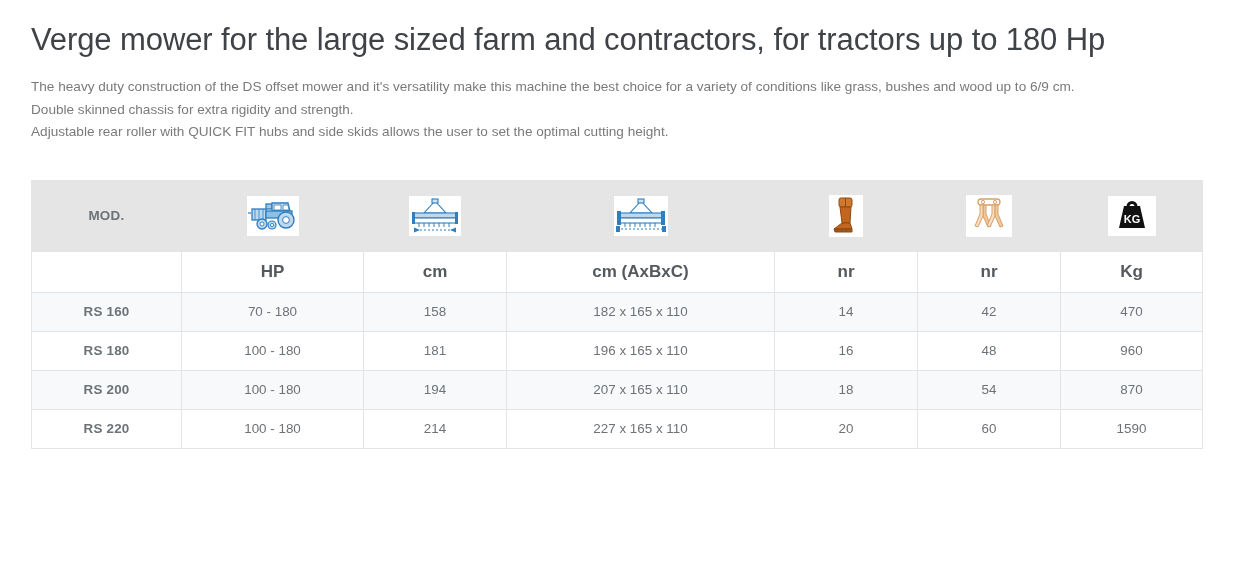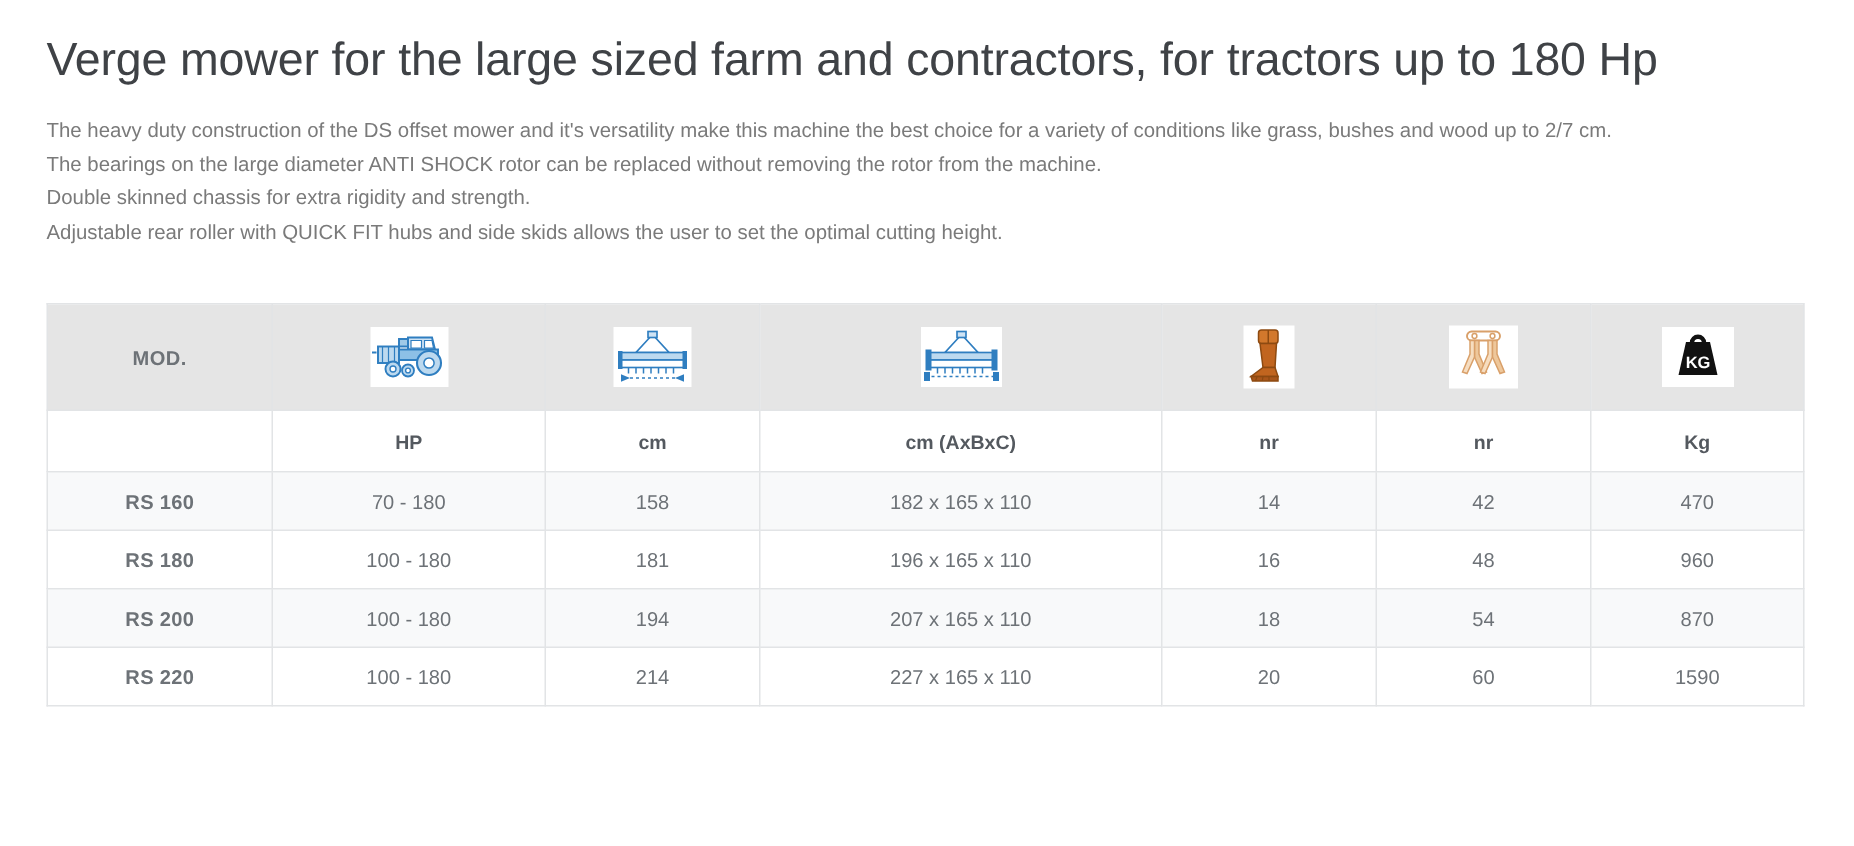--- a/index.html
+++ b/index.html
@@ -51,21 +51,21 @@
   
   .c0 { width: 150px; }
   .c1 { width: 182px; }
   .c2 { width: 143px; }
   .c3 { width: 268px; }
   .c4 { width: 143px; }
   .c5 { width: 143px; }
   .c6 { width: 142px; }
 
   tr.row-icons td { height: 70px; background: #e5e5e5; }
-  tr.row-units  td { height: 41px; background: #ffffff; font-weight: bold; color: #54595f; font-size: 13px; }
+  tr.row-units  td { height: 41px; background: #ffffff; font-weight: bold; color: #54595f; font-size: 17px; }
   tr.row-data   td { height: 39px; }
   tr.row-alt td { background: #f8f9fa; }
   tr.row-plain td { background: #ffffff; }
 
   td.mod-head { font-weight: bold; color: #54595f; font-size: 13.6px; letter-spacing: .3px; }
   td.mod-cell { font-weight: bold; color: #54595f; font-size: 13.6px; letter-spacing: .2px; }
 
   .icon-wrap {
     display: flex;
     align-items: center;
@@ -86,22 +86,21 @@
   .ib-kg      { width: 48px; height: 40px; }
 </style>
 </head>
 <body>
 
 <div class="page">
 
   <h1 class="page-title">Verge mower for the large sized farm and contractors, for tractors up to 180 Hp</h1>
 
   <div class="intro">
-    <p>The heavy duty construction of the DS offset mower and it's versatility make this machine the best choice for a variety of conditions like grass, bushes and wood up to 2/7 cm.</p>
-    <p>The bearings on the large diameter ANTI SHOCK rotor can be replaced without removing the rotor from the machine.</p>
+    <p>The heavy duty construction of the DS offset mower and it's versatility make this machine the best choice for a variety of conditions like grass, bushes and wood up to 6/9 cm.</p>
     <p>Double skinned chassis for extra rigidity and strength.</p>
     <p>Adjustable rear roller with QUICK FIT hubs and side skids allows the user to set the optimal cutting height.</p>
   </div>
 
   <table class="spec">
     <colgroup>
       <col class="c0">
         <col class="c1">
         <col class="c2">
         <col class="c3">

